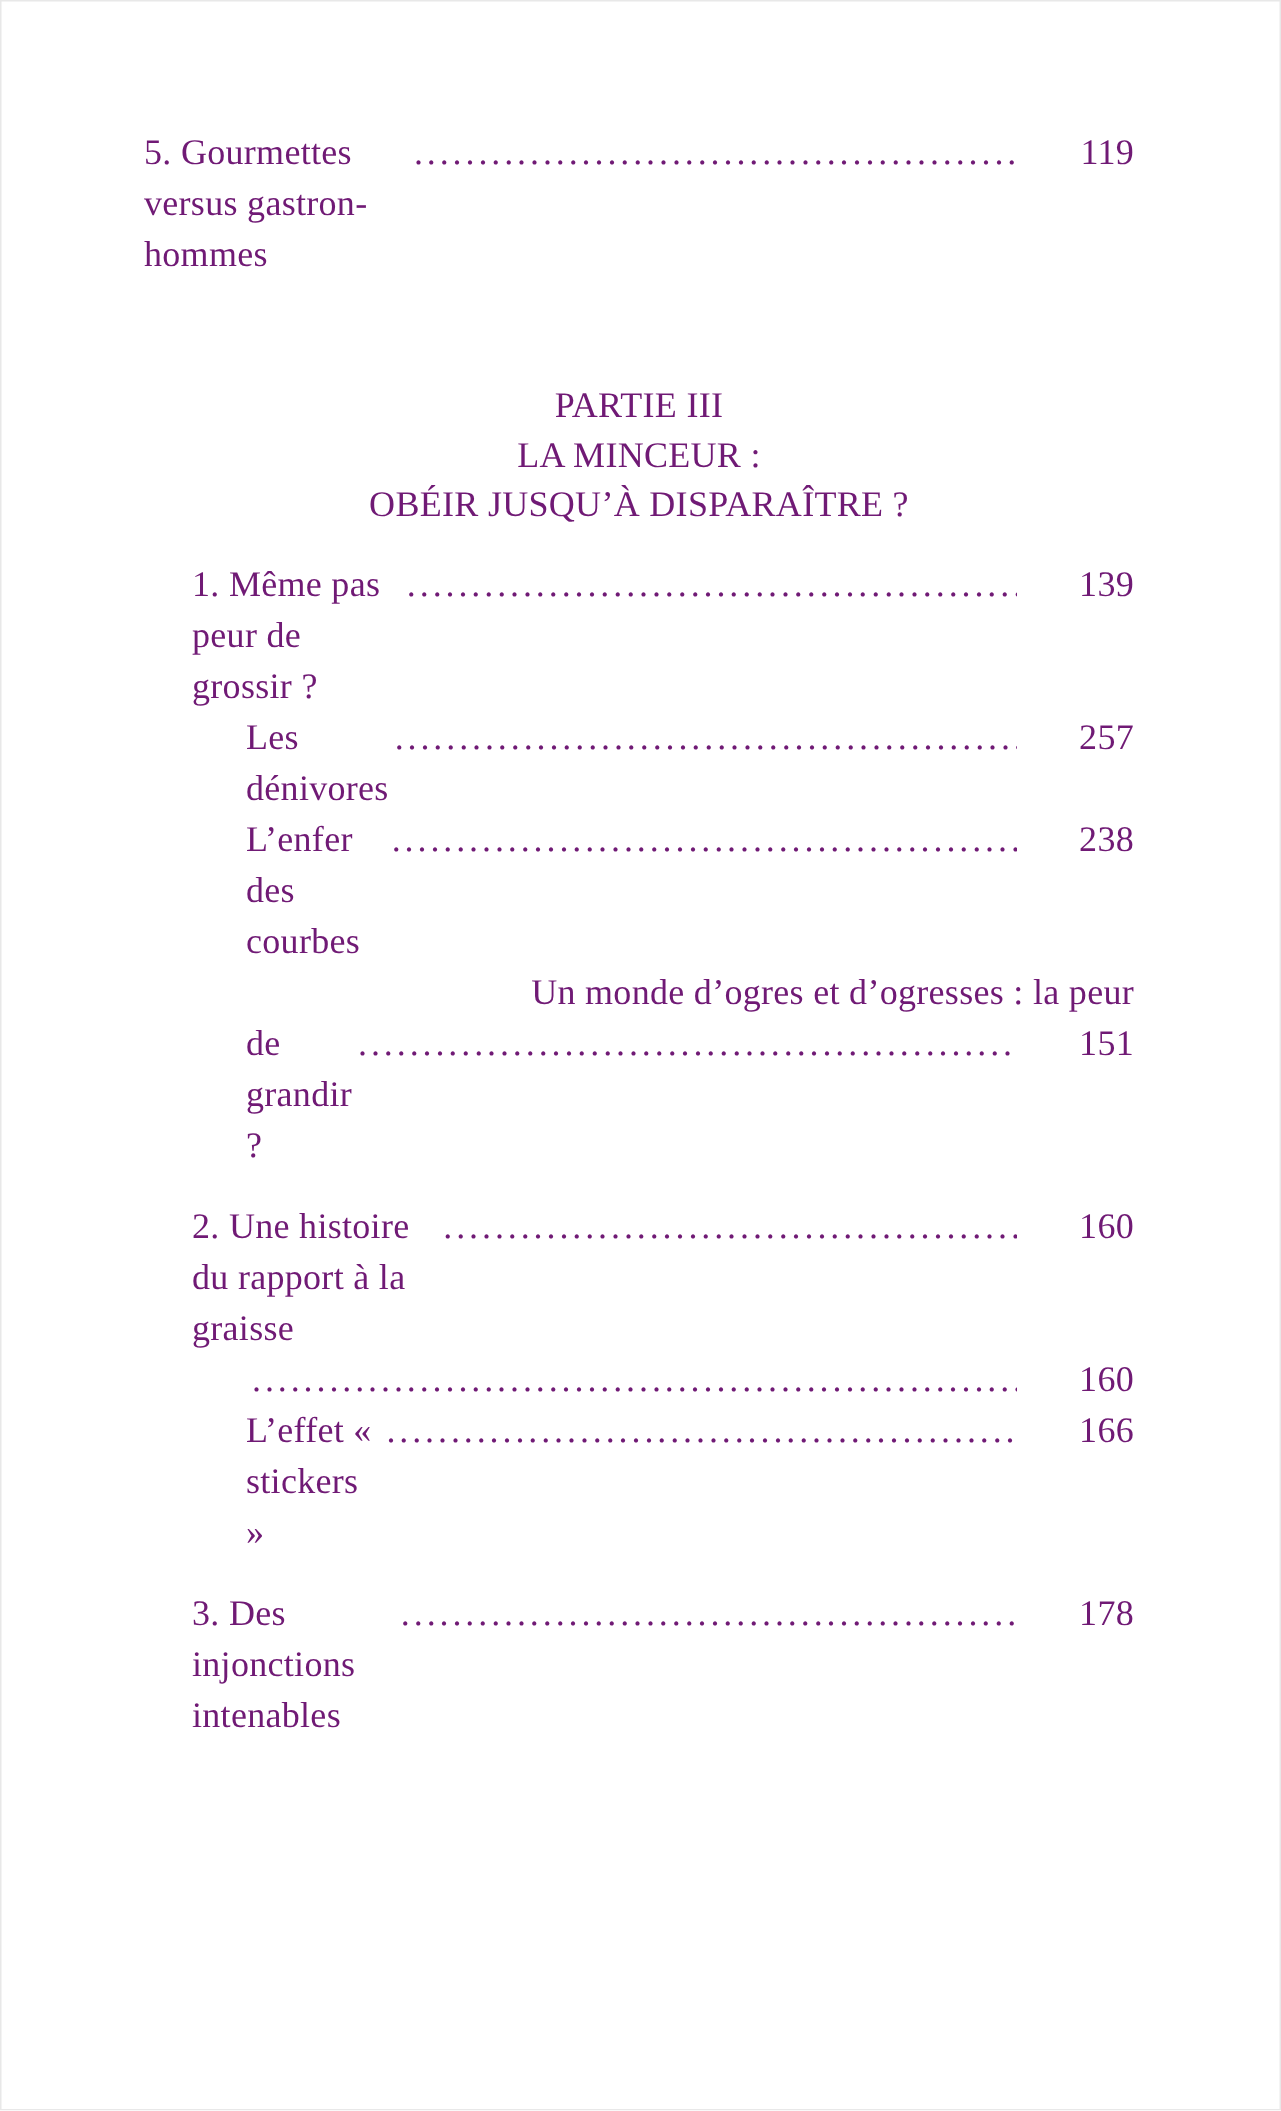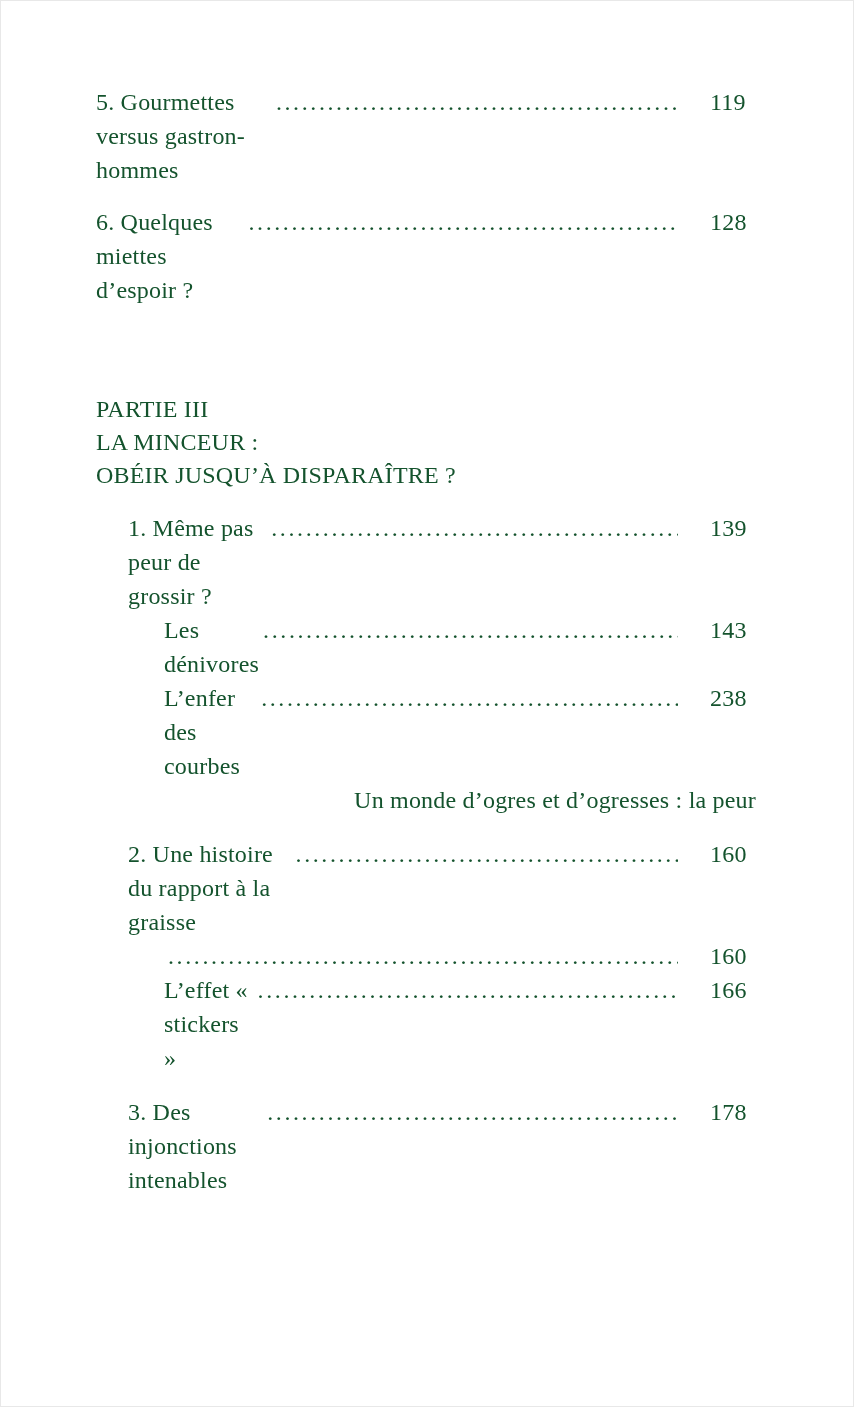--- a/index.html
+++ b/index.html
@@ -9,21 +9,21 @@
   }
   .page {
     position: relative;
     width: 854px;
     height: 1407px;
     background: #ffffff;
     box-sizing: border-box;
     border: 1px solid #e8e8e8;
     overflow: hidden;
     font-family: "Liberation Serif", "DejaVu Serif", serif;
-    color: #14532d;
+    color: #701a75;
     font-size: 24px;
     letter-spacing: 0.2px;
   }
   .toc {
     box-sizing: border-box;
     padding: 84px 97px 0 95px;
   }
   .row {
     display: flex;
     align-items: baseline;
@@ -51,49 +51,43 @@
     overflow: hidden;
     white-space: nowrap;
     margin-left: 4px;
   }
   .dots::after {
     content: "....................................................................................................";
     letter-spacing: 2.6px;
   }
   .pagenum {
     flex: 0 0 46px;
-    text-align: left;
+    text-align: right;
     margin-left: 32px;
     white-space: nowrap;
   }
   .part-heading {
+    text-align: center;
     line-height: 33px;
-    margin-top: 86px;
+    margin-top: 68px;
     margin-bottom: 19px;
   }
 </style>
 </head>
 <body>
 
 <div class="page">
   <div class="toc">
 
     <div id="pre-entries">
         <div class="entry chapter">
           <div class="row">
             <span class="text">5.&nbsp;Gourmettes versus gastron-hommes</span>
             <span class="dots"></span>
             <span class="pagenum">119</span>
-          </div>
-        </div>
-        <div class="entry chapter">
-          <div class="row">
-            <span class="text">6.&nbsp;Quelques miettes d’espoir ?</span>
-            <span class="dots"></span>
-            <span class="pagenum">128</span>
           </div>
         </div>
       </div>
 
     <div class="part-heading">
       <div>PARTIE III</div>
       <div>LA MINCEUR :</div>
       <div>OBÉIR JUSQU’À DISPARAÎTRE ?</div>
     </div>
 
@@ -102,32 +96,37 @@
           <div class="row">
             <span class="text">1.&nbsp;Même pas peur de grossir ?</span>
             <span class="dots"></span>
             <span class="pagenum">139</span>
           </div>
         </div>
         <div class="entry sub">
           <div class="row">
             <span class="text">Les dénivores</span>
             <span class="dots"></span>
-            <span class="pagenum">143</span>
+            <span class="pagenum">257</span>
           </div>
         </div>
         <div class="entry sub">
           <div class="row">
             <span class="text">L’enfer des courbes</span>
             <span class="dots"></span>
             <span class="pagenum">238</span>
           </div>
         </div>
         <div class="entry sub">
           <div class="cont-line">Un monde d’ogres et d’ogresses : la peur</div>
+          <div class="row">
+            <span class="text">de grandir ?</span>
+            <span class="dots"></span>
+            <span class="pagenum">151</span>
+          </div>
         </div>
         <div class="entry chapter">
           <div class="row">
             <span class="text">2.&nbsp;Une histoire du rapport à la graisse</span>
             <span class="dots"></span>
             <span class="pagenum">160</span>
           </div>
         </div>
         <div class="entry sub">
           <div class="row">

